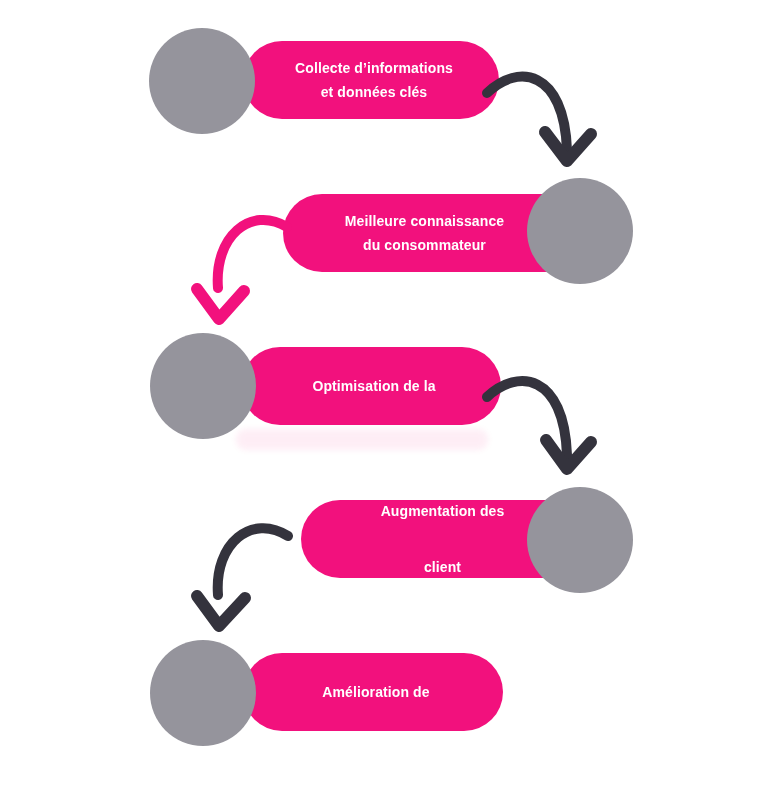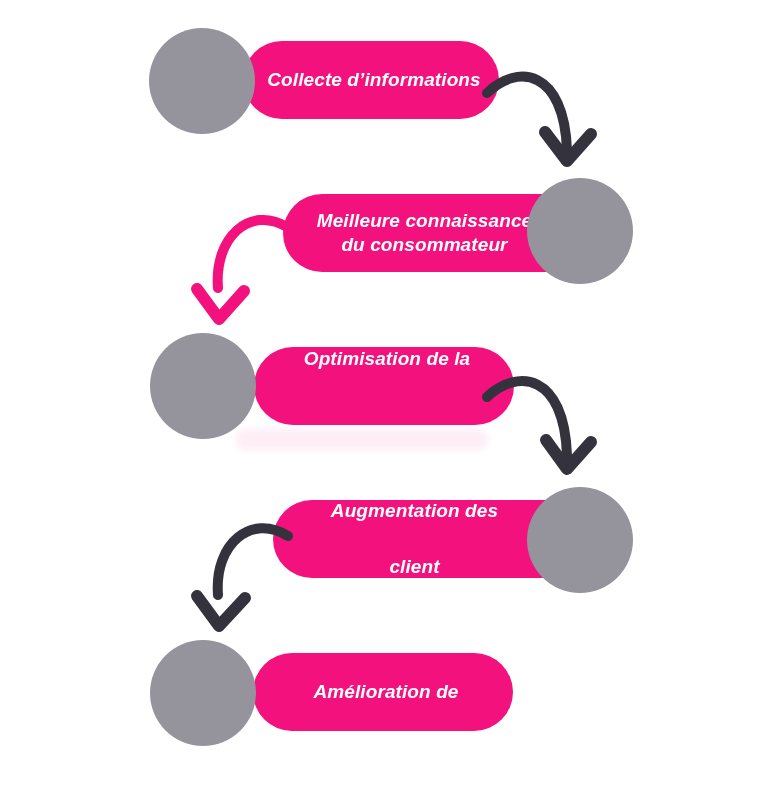--- a/index.html
+++ b/index.html
@@ -25,25 +25,24 @@
     height:78px;
     border-radius:39px;
     background:var(--pink);
     display:flex;
     flex-direction:column;
     align-items:center;
     justify-content:center;
     z-index:1;
     color:#ffffff;
     font-weight:700;
-    font-size:19px;
+    font-size:14px;
     line-height:24px;
     text-align:center;
     letter-spacing:0.1px;
-    font-style:italic;
   }
   .pill.circle-right{padding-right:36px;}
   .pill.circle-left{padding-left:6px;}
   .circle{
     position:absolute;
     width:106px;
     height:106px;
     border-radius:50%;
     background:var(--gray);
     z-index:3;
@@ -69,25 +68,25 @@
     filter:blur(3px);
     border-radius:10px;
     z-index:0;
   }
   
   .s1-circle{left:149px;top:28px;}
   .s1-pill{left:243px;top:41px;width:250px;}
   .s2-pill{left:283px;top:194px;width:283px;}
   .s2-circle{left:527px;top:178px;}
   .s3-circle{left:150px;top:333px;}
-  .s3-pill{left:254px;top:347px;width:254px;justify-content:space-between;}
-  .s4-pill{left:273px;top:500px;width:283px;gap:32px;}
+  .s3-pill{left:241px;top:347px;width:254px;}
+  .s4-pill{left:301px;top:500px;width:283px;gap:32px;}
   .s4-circle{left:527px;top:487px;}
   .s5-circle{left:150px;top:640px;}
-  .s5-pill{left:253px;top:653px;width:254px;}
+  .s5-pill{left:243px;top:653px;width:254px;}
 </style>
 </head>
 <body>
 
 <div class="canvas">
 
   <svg class="arrows" viewBox="0 0 758 793" xmlns="http://www.w3.org/2000/svg">
     <g>
       <path class="arrow-stroke arrow-dark main" d="M487 93 C518 63 564 70 567 150"></path>
       <path class="arrow-stroke arrow-dark head" d="M545 132 L567 161 L591 134"></path>
@@ -104,20 +103,21 @@
       <path class="arrow-stroke arrow-dark main" d="M288 536 C252 513 214 543 218 595"></path>
       <path class="arrow-stroke arrow-dark head" d="M197 596 L219 626 L245 598"></path>
     </g>
   </svg>
 
   <div class="watermark"></div>
 
   <div class="circle s1-circle"></div>
   <div class="pill circle-left s1-pill">
     <span>Collecte d’informations</span>
+    <span>et données clés</span>
   </div>
 
   <div class="pill circle-right s2-pill">
     <span>Meilleure connaissance</span>
     <span>du consommateur</span>
   </div>
   <div class="circle s2-circle"></div>
 
   <div class="circle s3-circle"></div>
   <div class="pill circle-left s3-pill">

